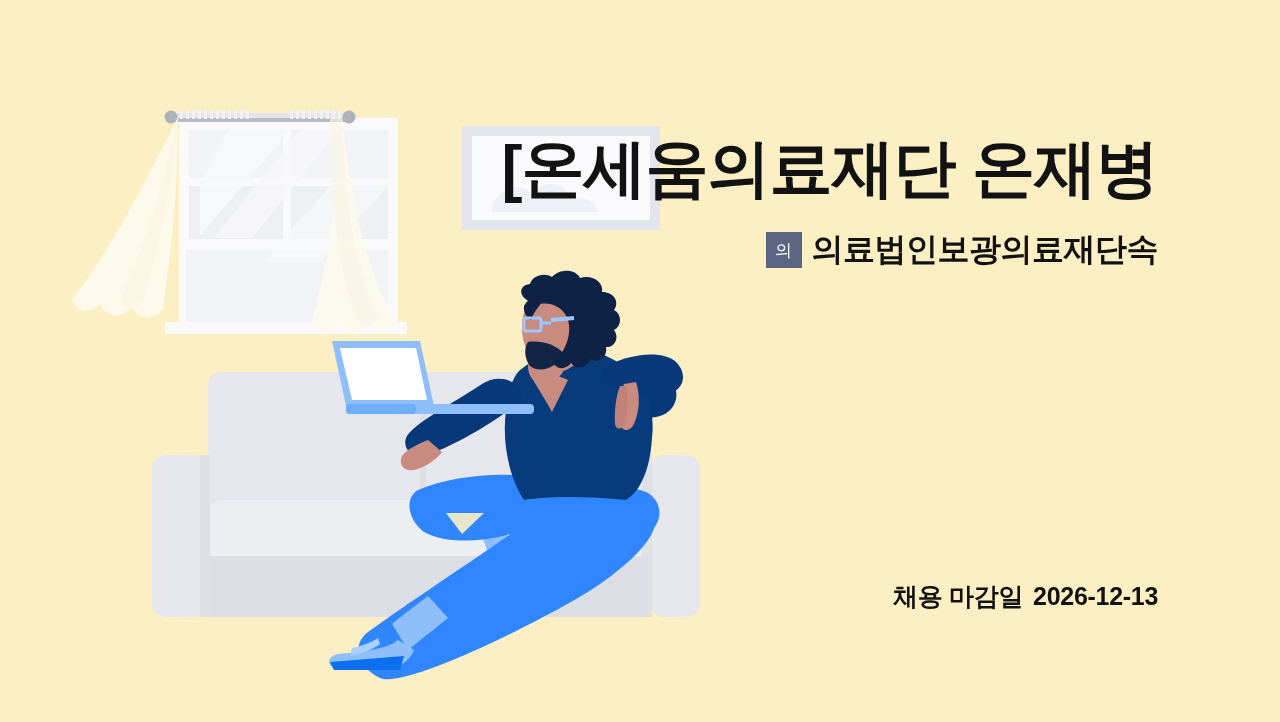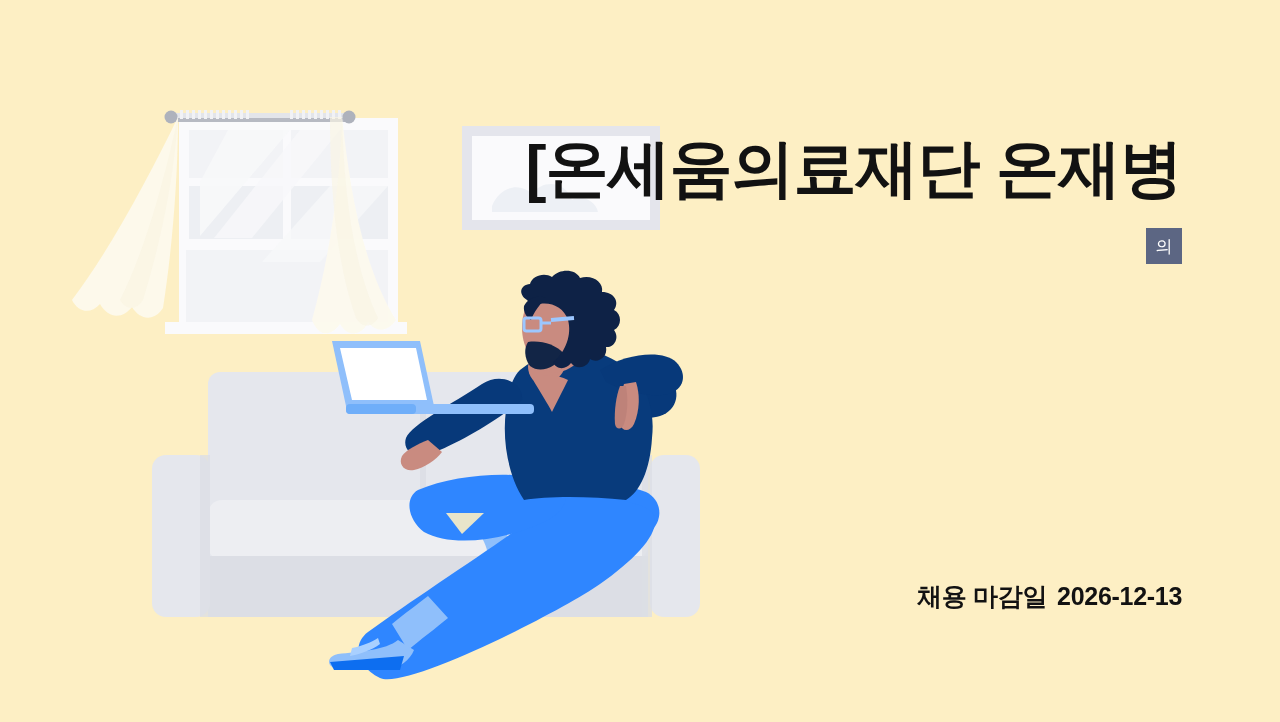--- a/index.html
+++ b/index.html
@@ -25,21 +25,21 @@
     position: absolute;
     left: 0;
     top: 0;
     width: 1280px;
     height: 722px;
   }
 
   
   #text-block {
     position: absolute;
-    left: 432px;
+    left: 408px;
     top: 0;
     width: 750px;
     height: 722px;
     pointer-events: none;
   }
   .headline {
     position: absolute;
     left: 0;
     top: 137px;
     width: 750px;
@@ -292,20 +292,21 @@
     </g>
 
   </svg>
 
   <div id="text-block">
 
     <div class="headline">[온세움의료재단 온재병</div>
 
     <div class="sub-row">
       <span class="sub-badge">의</span>
+      <span class="sub-company">의료법인보광의료재단속</span>
     </div>
 
     <div class="deadline">
       <span>채용 마감일</span><span class="gap"></span><span>2026-12-13</span>
     </div>
 
   </div>
 
 </div>
 

